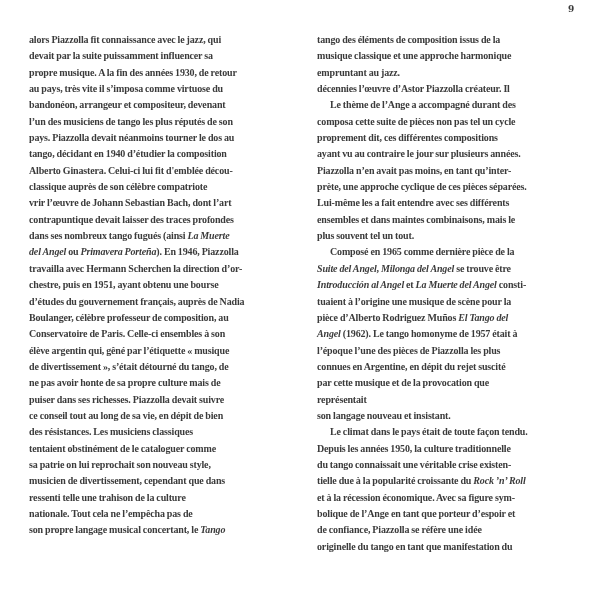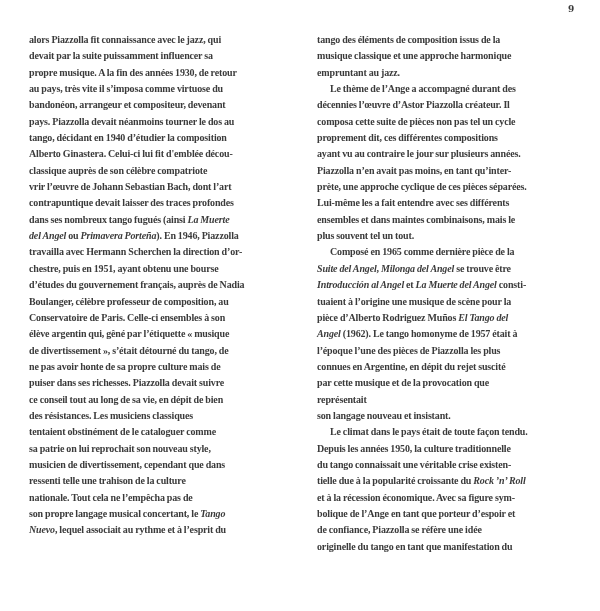--- a/index.html
+++ b/index.html
@@ -23,20 +23,21 @@
 <body>
 
 <div class="page-number">9</div>
 
 <div class="column col-left">
   <span class="line">alors Piazzolla fit connaissance avec le jazz, qui</span>
   <span class="line">devait par la suite puissamment influencer sa</span>
   <span class="line">propre musique. A la fin des années 1930, de retour</span>
   <span class="line">au pays, très vite il s’imposa comme virtuose du</span>
   <span class="line">bandonéon, arrangeur et compositeur, devenant</span>
+  <span class="line">l’un des musiciens de tango les plus réputés de son</span>
   <span class="line">pays. Piazzolla devait néanmoins tourner le dos au</span>
   <span class="line">tango, décidant en 1940 d’étudier la composition</span>
   <span class="line">Alberto Ginastera. Celui-ci lui fit d'emblée décou-</span>
   <span class="line">classique auprès de son célèbre compatriote</span>
   <span class="line">vrir l’œuvre de Johann Sebastian Bach, dont l’art</span>
   <span class="line">contrapuntique devait laisser des traces profondes</span>
   <span class="line"><span>dans ses nombreux tango fugués (ainsi </span><i>La Muerte</i></span>
   <span class="line"><i>del Angel</i><span> ou </span><i>Primavera Porteña</i><span>). En 1946, Piazzolla</span></span>
   <span class="line">travailla avec Hermann Scherchen la direction d’or-</span>
   <span class="line">chestre, puis en 1951, ayant obtenu une bourse</span>
@@ -48,29 +49,28 @@
   <span class="line">ne pas avoir honte de sa propre culture mais de</span>
   <span class="line">puiser dans ses richesses. Piazzolla devait suivre</span>
   <span class="line">ce conseil tout au long de sa vie, en dépit de bien</span>
   <span class="line">des résistances. Les musiciens classiques</span>
   <span class="line">tentaient obstinément de le cataloguer comme</span>
   <span class="line">sa patrie on lui reprochait son nouveau style,</span>
   <span class="line">musicien de divertissement, cependant que dans</span>
   <span class="line">ressenti telle une trahison de la culture</span>
   <span class="line">nationale. Tout cela ne l’empêcha pas de</span>
   <span class="line"><span>son propre langage musical concertant, le </span><i>Tango</i></span>
-  <span class="line"><i>Nuevo</i><span>, lequel associait au rythme et à l’esprit du</span></span>
 </div>
 
 <div class="column col-right">
   <span class="line">tango des éléments de composition issus de la</span>
   <span class="line">musique classique et une approche harmonique</span>
   <span class="line">empruntant au jazz.</span>
+  <span class="line">décennies l’œuvre d’Astor Piazzolla créateur. Il</span>
   <span class="line indent">Le thème de l’Ange a accompagné durant des</span>
-  <span class="line">décennies l’œuvre d’Astor Piazzolla créateur. Il</span>
   <span class="line">composa cette suite de pièces non pas tel un cycle</span>
   <span class="line">proprement dit, ces différentes compositions</span>
   <span class="line">ayant vu au contraire le jour sur plusieurs années.</span>
   <span class="line">Piazzolla n’en avait pas moins, en tant qu’inter-</span>
   <span class="line">prète, une approche cyclique de ces pièces séparées.</span>
   <span class="line">Lui-même les a fait entendre avec ses différents</span>
   <span class="line">ensembles et dans maintes combinaisons, mais le</span>
   <span class="line">plus souvent tel un tout.</span>
   <span class="line indent">Composé en 1965 comme dernière pièce de la</span>
   <span class="line"><i>Suite del Angel</i><span>, </span><i>Milonga del Angel</i><span> se trouve être</span></span>

